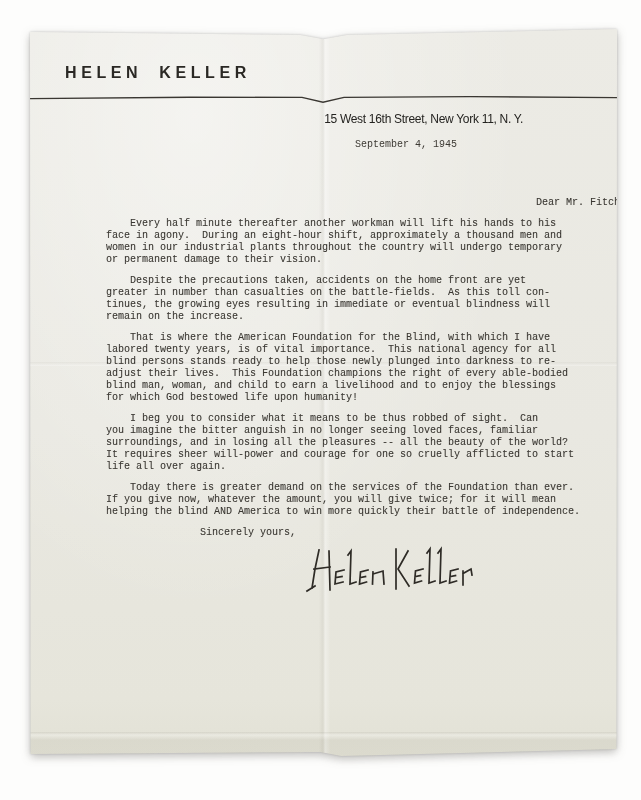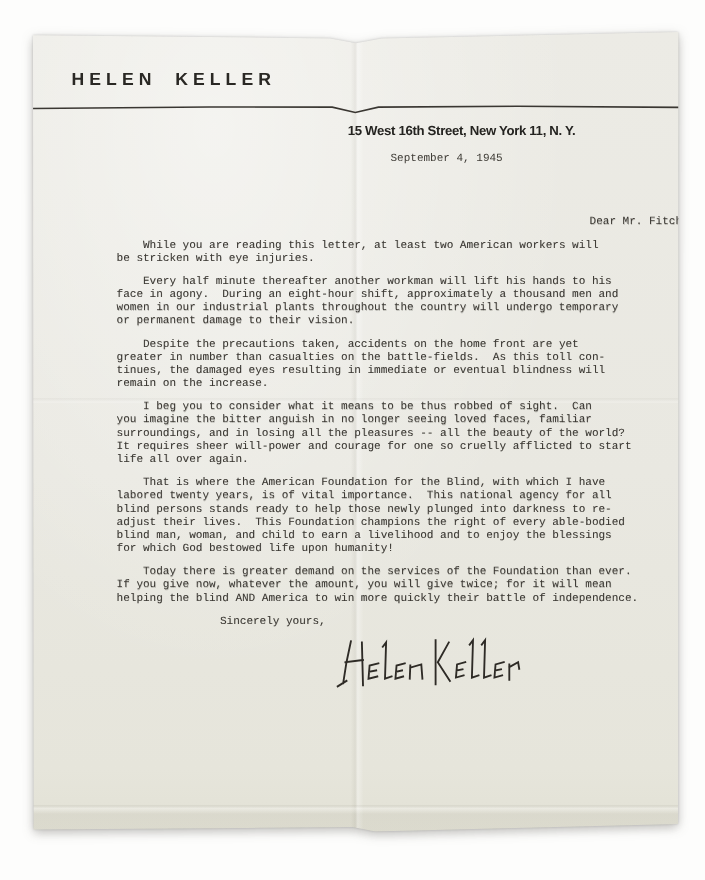--- a/index.html
+++ b/index.html
@@ -48,21 +48,21 @@
   
   .lh-name {
     position: absolute; left: 35px; top: 36px;
     font-size: 16px; font-weight: 700;
     letter-spacing: 4.6px; word-spacing: 8px;
     color: #2a2824;
   }
   .lh-rule { position: absolute; left: 0; top: 66px; width: 587px; height: 10px; }
   .lh-address {
     position: absolute; right: 94px; top: 84px;
-    font-size: 12px; font-weight: 700; letter-spacing: -0.3px;
+    font-size: 12px; font-weight: 400; letter-spacing: -0.3px;
     color: #242320;
     white-space: nowrap;
   }
   .lh-date {
     position: absolute; left: 325px; top: 111px;
     font-family: "Liberation Mono", "DejaVu Sans Mono", monospace;
     font-size: 10px; color: #3d3a34;
   }
   
   .body-text {
@@ -99,41 +99,39 @@
 
       <svg class="lh-rule" viewBox="0 0 587 10" preserveAspectRatio="none">
         <path d="M0,4.6 L160,3.2 L272,3.4 L293,8.2 L314,3.4 L440,2.6 L587,3.6" fill="none" stroke="#3a3732" stroke-width="1.4"></path>
       </svg>
 
       <div class="lh-address">15 West 16th Street, New York 11, N. Y.</div>
       <div class="lh-date">September 4, 1945</div>
 
       <div class="body-text">
         <div class="salutation">Dear Mr. Fitch:</div>
-        <p>    While you are reading this letter, at least two American workers will
-be stricken with eye injuries.</p>
         <p>    Every half minute thereafter another workman will lift his hands to his
 face in agony.  During an eight-hour shift, approximately a thousand men and
 women in our industrial plants throughout the country will undergo temporary
 or permanent damage to their vision.</p>
         <p>    Despite the precautions taken, accidents on the home front are yet
 greater in number than casualties on the battle-fields.  As this toll con-
-tinues, the damaged eyes resulting in immediate or eventual blindness will
+tinues, the growing eyes resulting in immediate or eventual blindness will
 remain on the increase.</p>
-        <p>    I beg you to consider what it means to be thus robbed of sight.  Can
-you imagine the bitter anguish in no longer seeing loved faces, familiar
-surroundings, and in losing all the pleasures -- all the beauty of the world?
-It requires sheer will-power and courage for one so cruelly afflicted to start
-life all over again.</p>
         <p>    That is where the American Foundation for the Blind, with which I have
 labored twenty years, is of vital importance.  This national agency for all
 blind persons stands ready to help those newly plunged into darkness to re-
 adjust their lives.  This Foundation champions the right of every able-bodied
 blind man, woman, and child to earn a livelihood and to enjoy the blessings
 for which God bestowed life upon humanity!</p>
+        <p>    I beg you to consider what it means to be thus robbed of sight.  Can
+you imagine the bitter anguish in no longer seeing loved faces, familiar
+surroundings, and in losing all the pleasures -- all the beauty of the world?
+It requires sheer will-power and courage for one so cruelly afflicted to start
+life all over again.</p>
         <p>    Today there is greater demand on the services of the Foundation than ever.
 If you give now, whatever the amount, you will give twice; for it will mean
 helping the blind AND America to win more quickly their battle of independence.</p>
         <div class="closing">Sincerely yours,</div>
 
         <svg class="signature" role="img" width="172" height="56" viewBox="0 0 172 56" aria-label="Helen Keller">
 
           <path d="M15 7 L11 26 L8 45 M3 48 L11 43 M10 26 L26 24 M25 8 L26 47"></path>
 
           <path d="M40 27 L32 29 L31 41 L39 39 M32 34.5 L38 33.5"></path>

